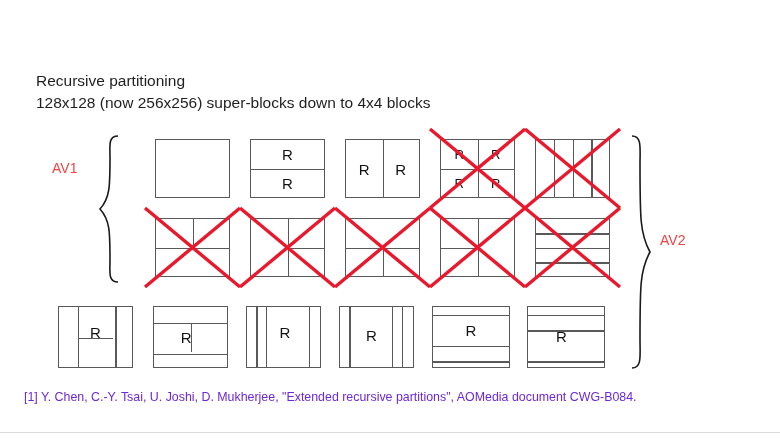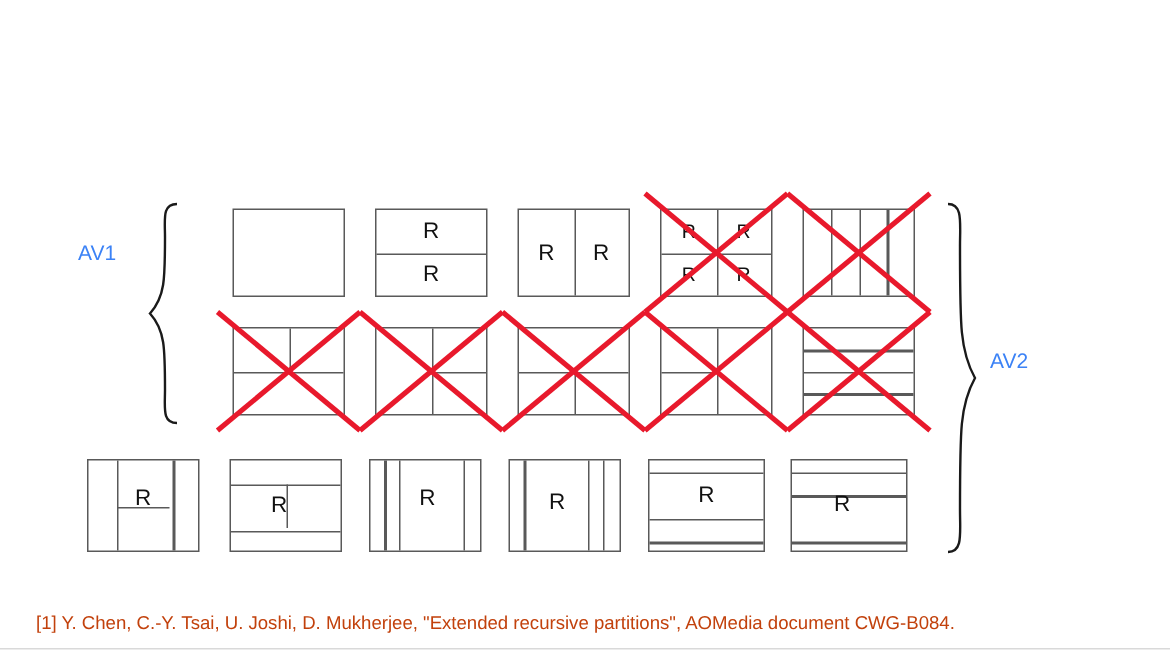--- a/index.html
+++ b/index.html
@@ -38,21 +38,21 @@
     line-height: 22px;
     color: #1f1f1f;
     white-space: nowrap;
   }
   .sub-line { display: block; }
 
   
   .group-label {
     position: absolute;
     font-size: 14px;
-    color: #3b82f6;
+    color: #ef4444;
   }
   .brace-svg { position: absolute; }
 
   
   .blk {
     position: absolute;
     box-sizing: border-box;
     border: 1.4px solid #595959;
     background: #ffffff;
   }
@@ -77,43 +77,45 @@
   }
   .xmark line {
     stroke: #e8192c;
     stroke-width: 3.4;
     stroke-linecap: butt;
   }
 
   #footnotes {
     position: absolute;
     left: 24px;
-    top: 406px;
+    top: 388px;
     font-size: 12.4px;
     line-height: 18px;
-    color: #c2410c;
+    color: #6d28d9;
     white-space: nowrap;
   }
   #footnotes div { display: block; }
   #bottomrule {
     position: absolute;
     left: 0;
     right: 0;
     top: 432px;
     height: 1px;
     background: #d9d9d9;
   }
 </style>
 </head>
 <body>
 
 <div id="slide">
 
 
   <div id="subtitle">
+    <span class="sub-line">Recursive partitioning</span>
+    <span class="sub-line">128x128 (now 256x256) super-blocks down to 4x4 blocks</span>
   </div>
 
   <div class="group-label" style="left:52px; top:160px;">AV1</div>
   <svg class="brace-svg" style="left:96px; top:134px;" width="26" height="150" viewBox="0 0 26 150">
     <path d="M22,2 C12,2 14,12 14,24 C14,52 14,64 4,75 C14,86 14,98 14,126 C14,138 12,148 22,148" fill="none" stroke="#1a1a1a" stroke-width="1.6"></path>
   </svg>
 
   <div class="group-label" style="left:660px; top:232px;">AV2</div>
   <svg class="brace-svg" style="left:628px; top:134px;" width="26" height="236" viewBox="0 0 26 236">
     <path d="M4,2 C14,2 12,14 12,30 C12,84 12,100 22,118 C12,136 12,152 12,206 C12,222 14,234 4,234" fill="none" stroke="#1a1a1a" stroke-width="1.6"></path>

